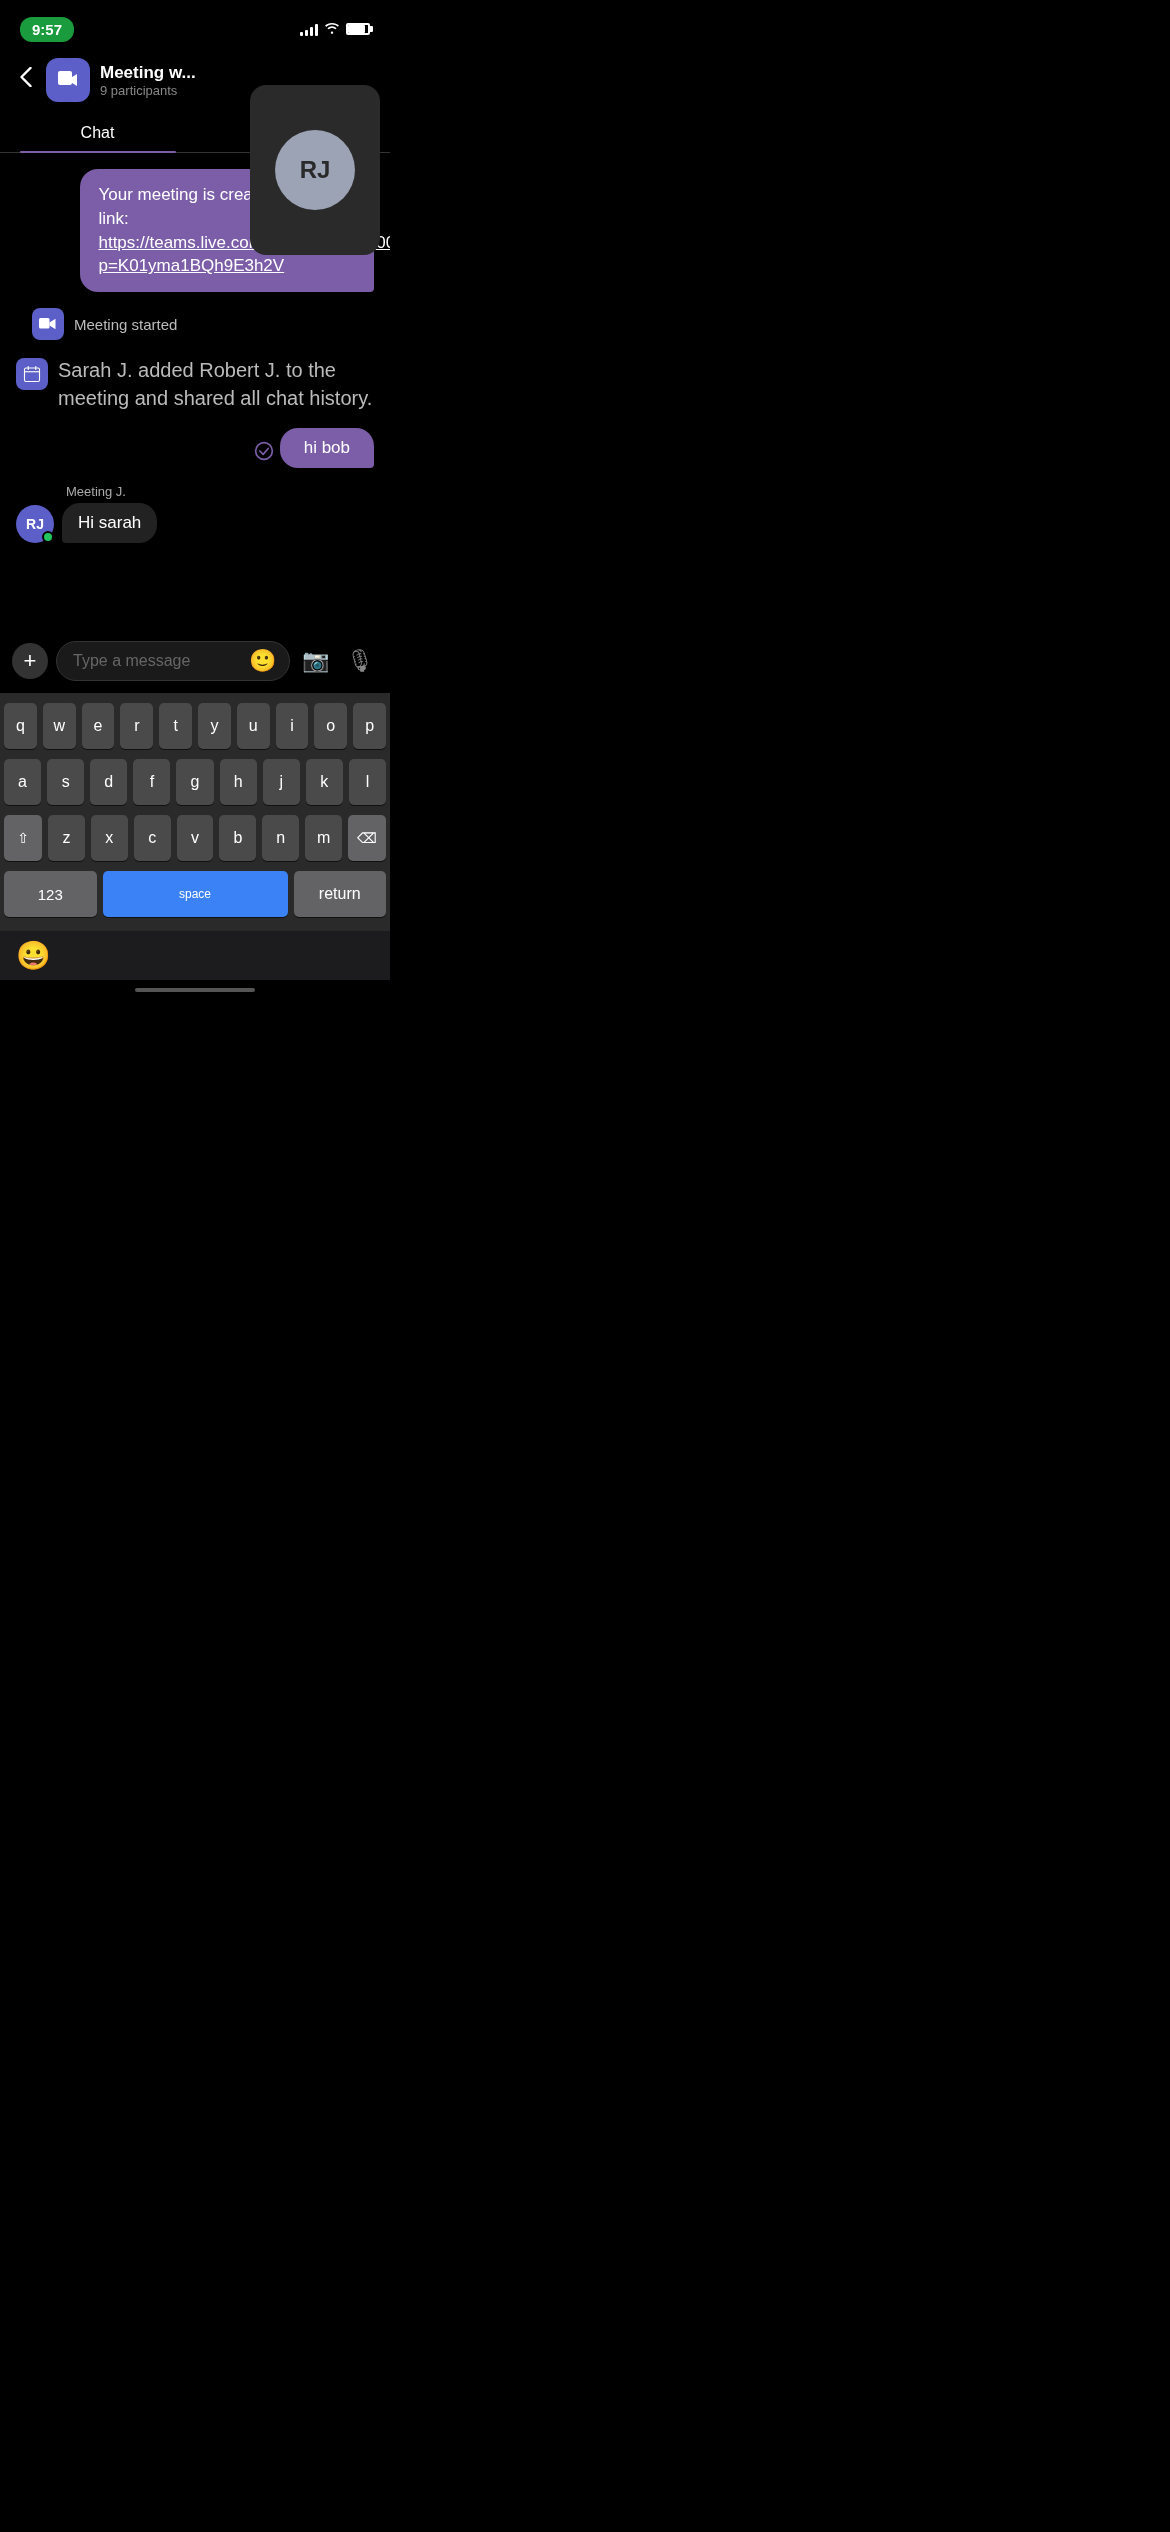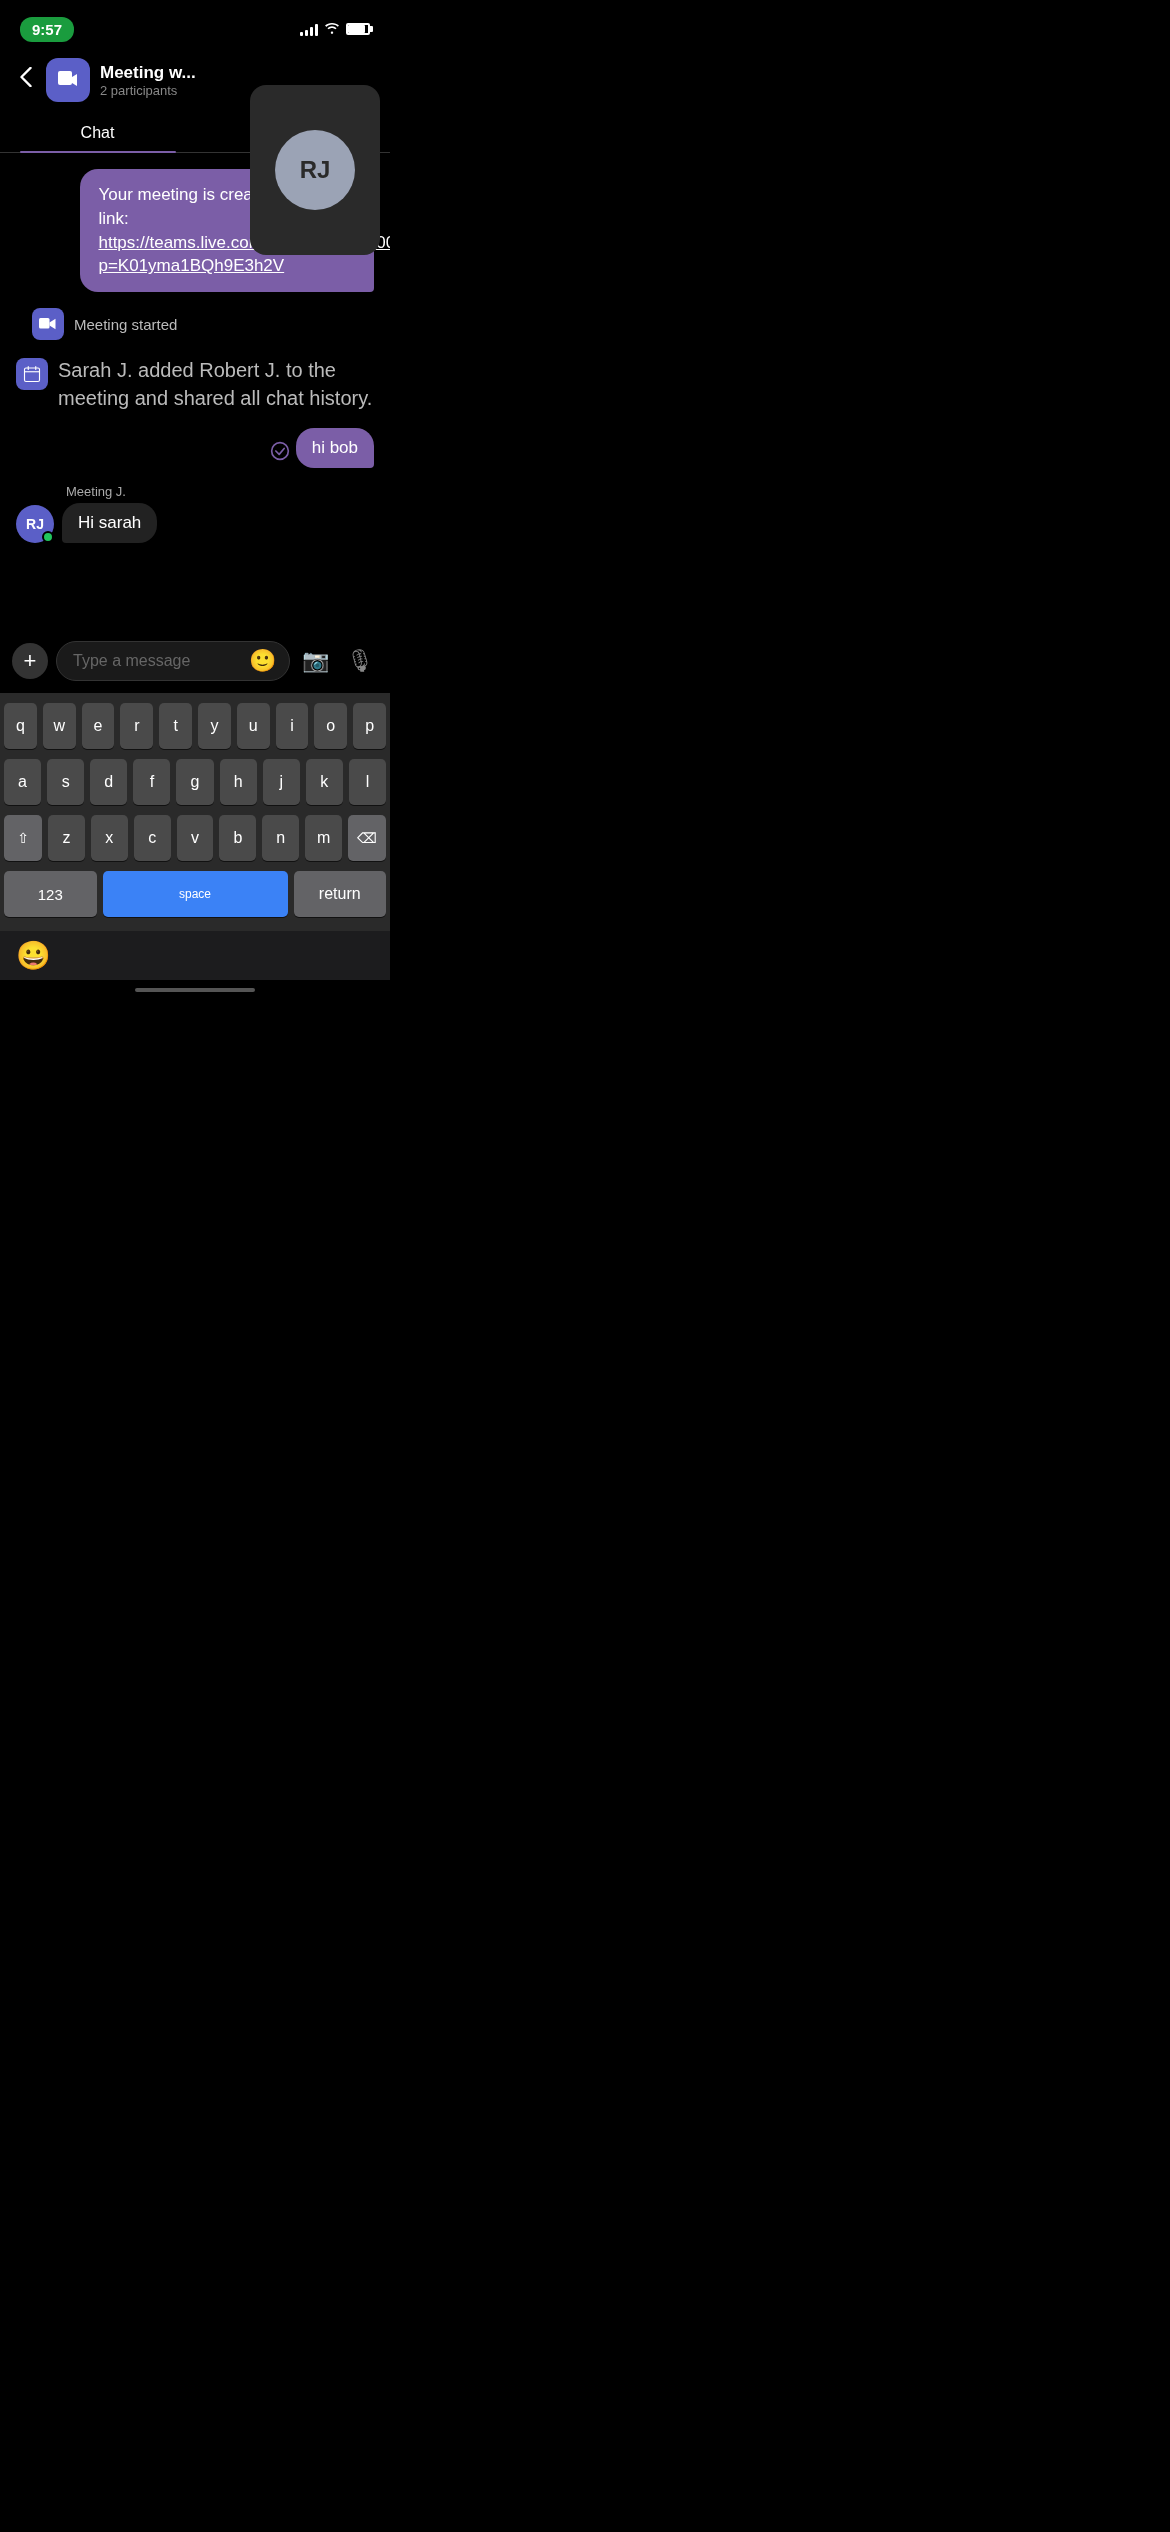--- a/index.html
+++ b/index.html
@@ -246,21 +246,21 @@
     .sent-message {
       display: flex;
       justify-content: flex-end;
       align-items: flex-end;
       gap: 6px;
     }
     .sent-bubble {
       background: #7b5ea7;
       color: #fff;
       border-radius: 18px 18px 4px 18px;
-      padding: 10px 16px;
+      padding: 10px 24px;
       font-size: 17px;
     }
     .sent-check {
       color: #7b5ea7;
       font-size: 18px;
       margin-bottom: 2px;
     }
 
     
     .received-wrapper {
@@ -491,21 +491,21 @@
       </svg>
     </span>
     <div class="meeting-avatar">
       <svg viewBox="0 0 24 24" fill="white">
         <rect x="2" y="3" width="14" height="14" rx="2"></rect>
         <path d="M16 9l5-3v12l-5-3"></path>
       </svg>
     </div>
     <div class="meeting-info">
       <div class="meeting-name">Meeting w...</div>
-      <div class="meeting-participants">2 participants</div>
+      <div class="meeting-participants">9 participants</div>
     </div>
   </div>
 
   <div class="rj-popup">
     <div class="rj-avatar">RJ</div>
   </div>
 
   <div class="tabs">
     <div class="tab active">
       <span>Chat</span>

